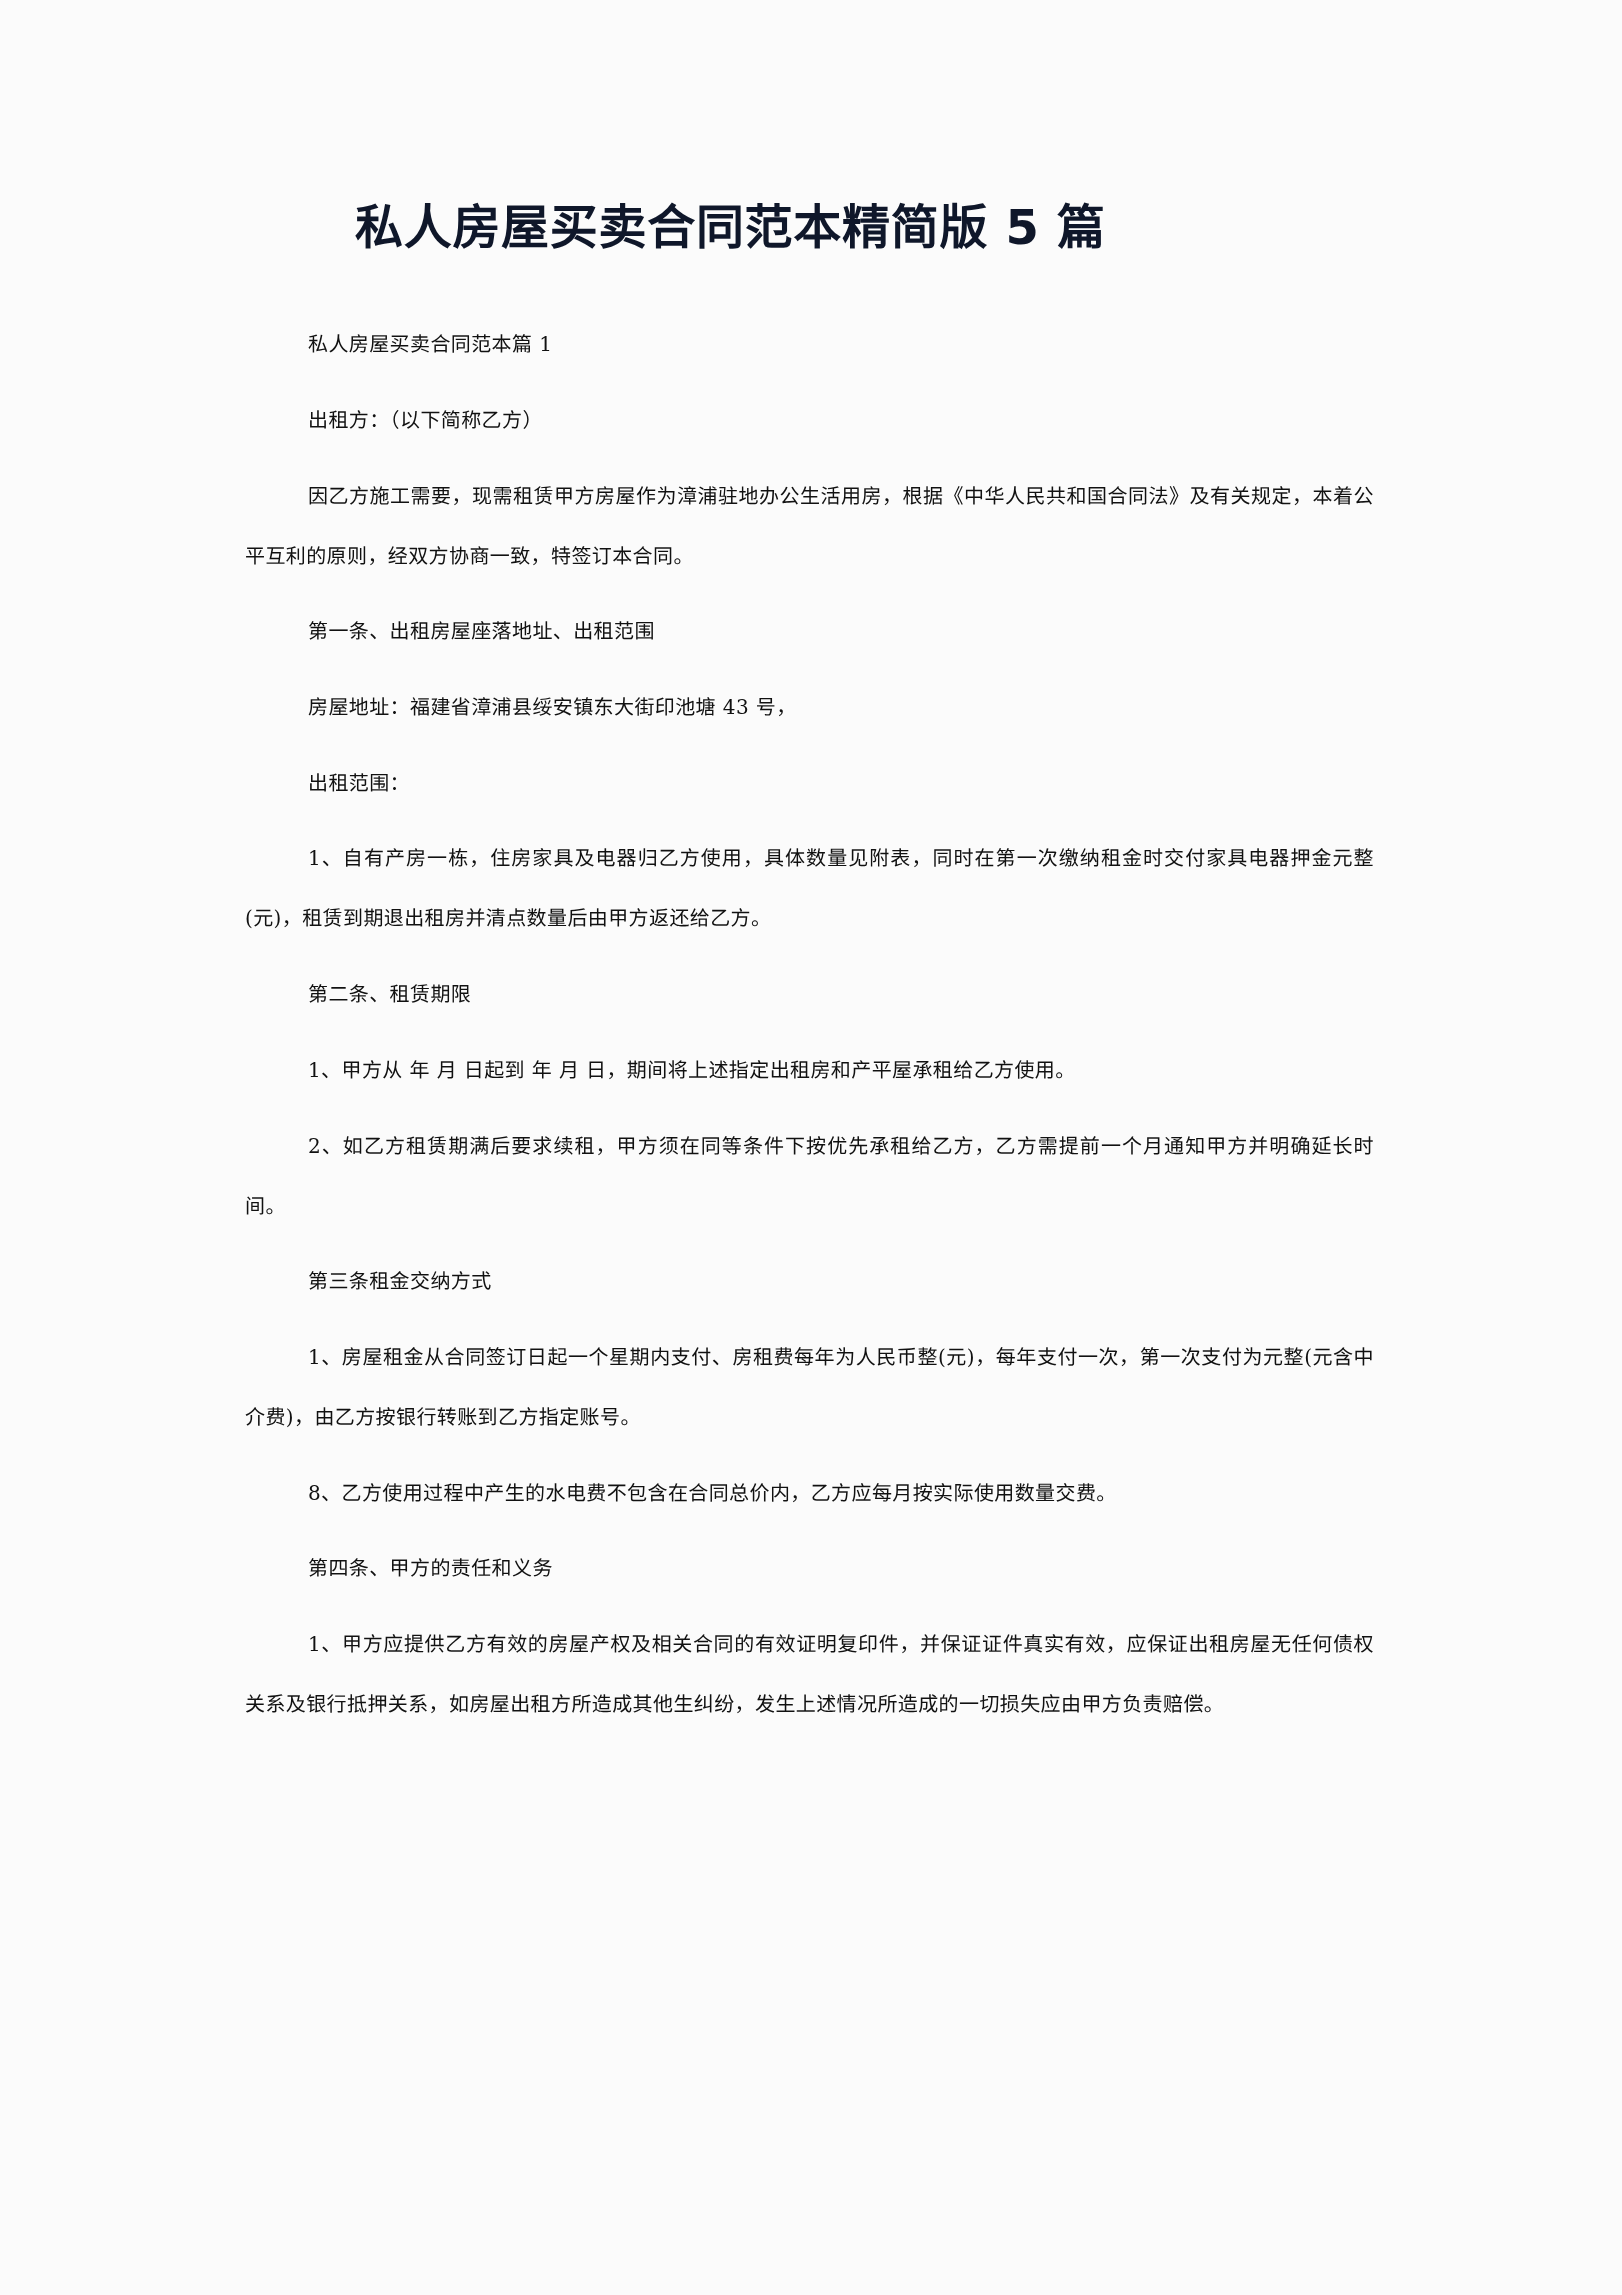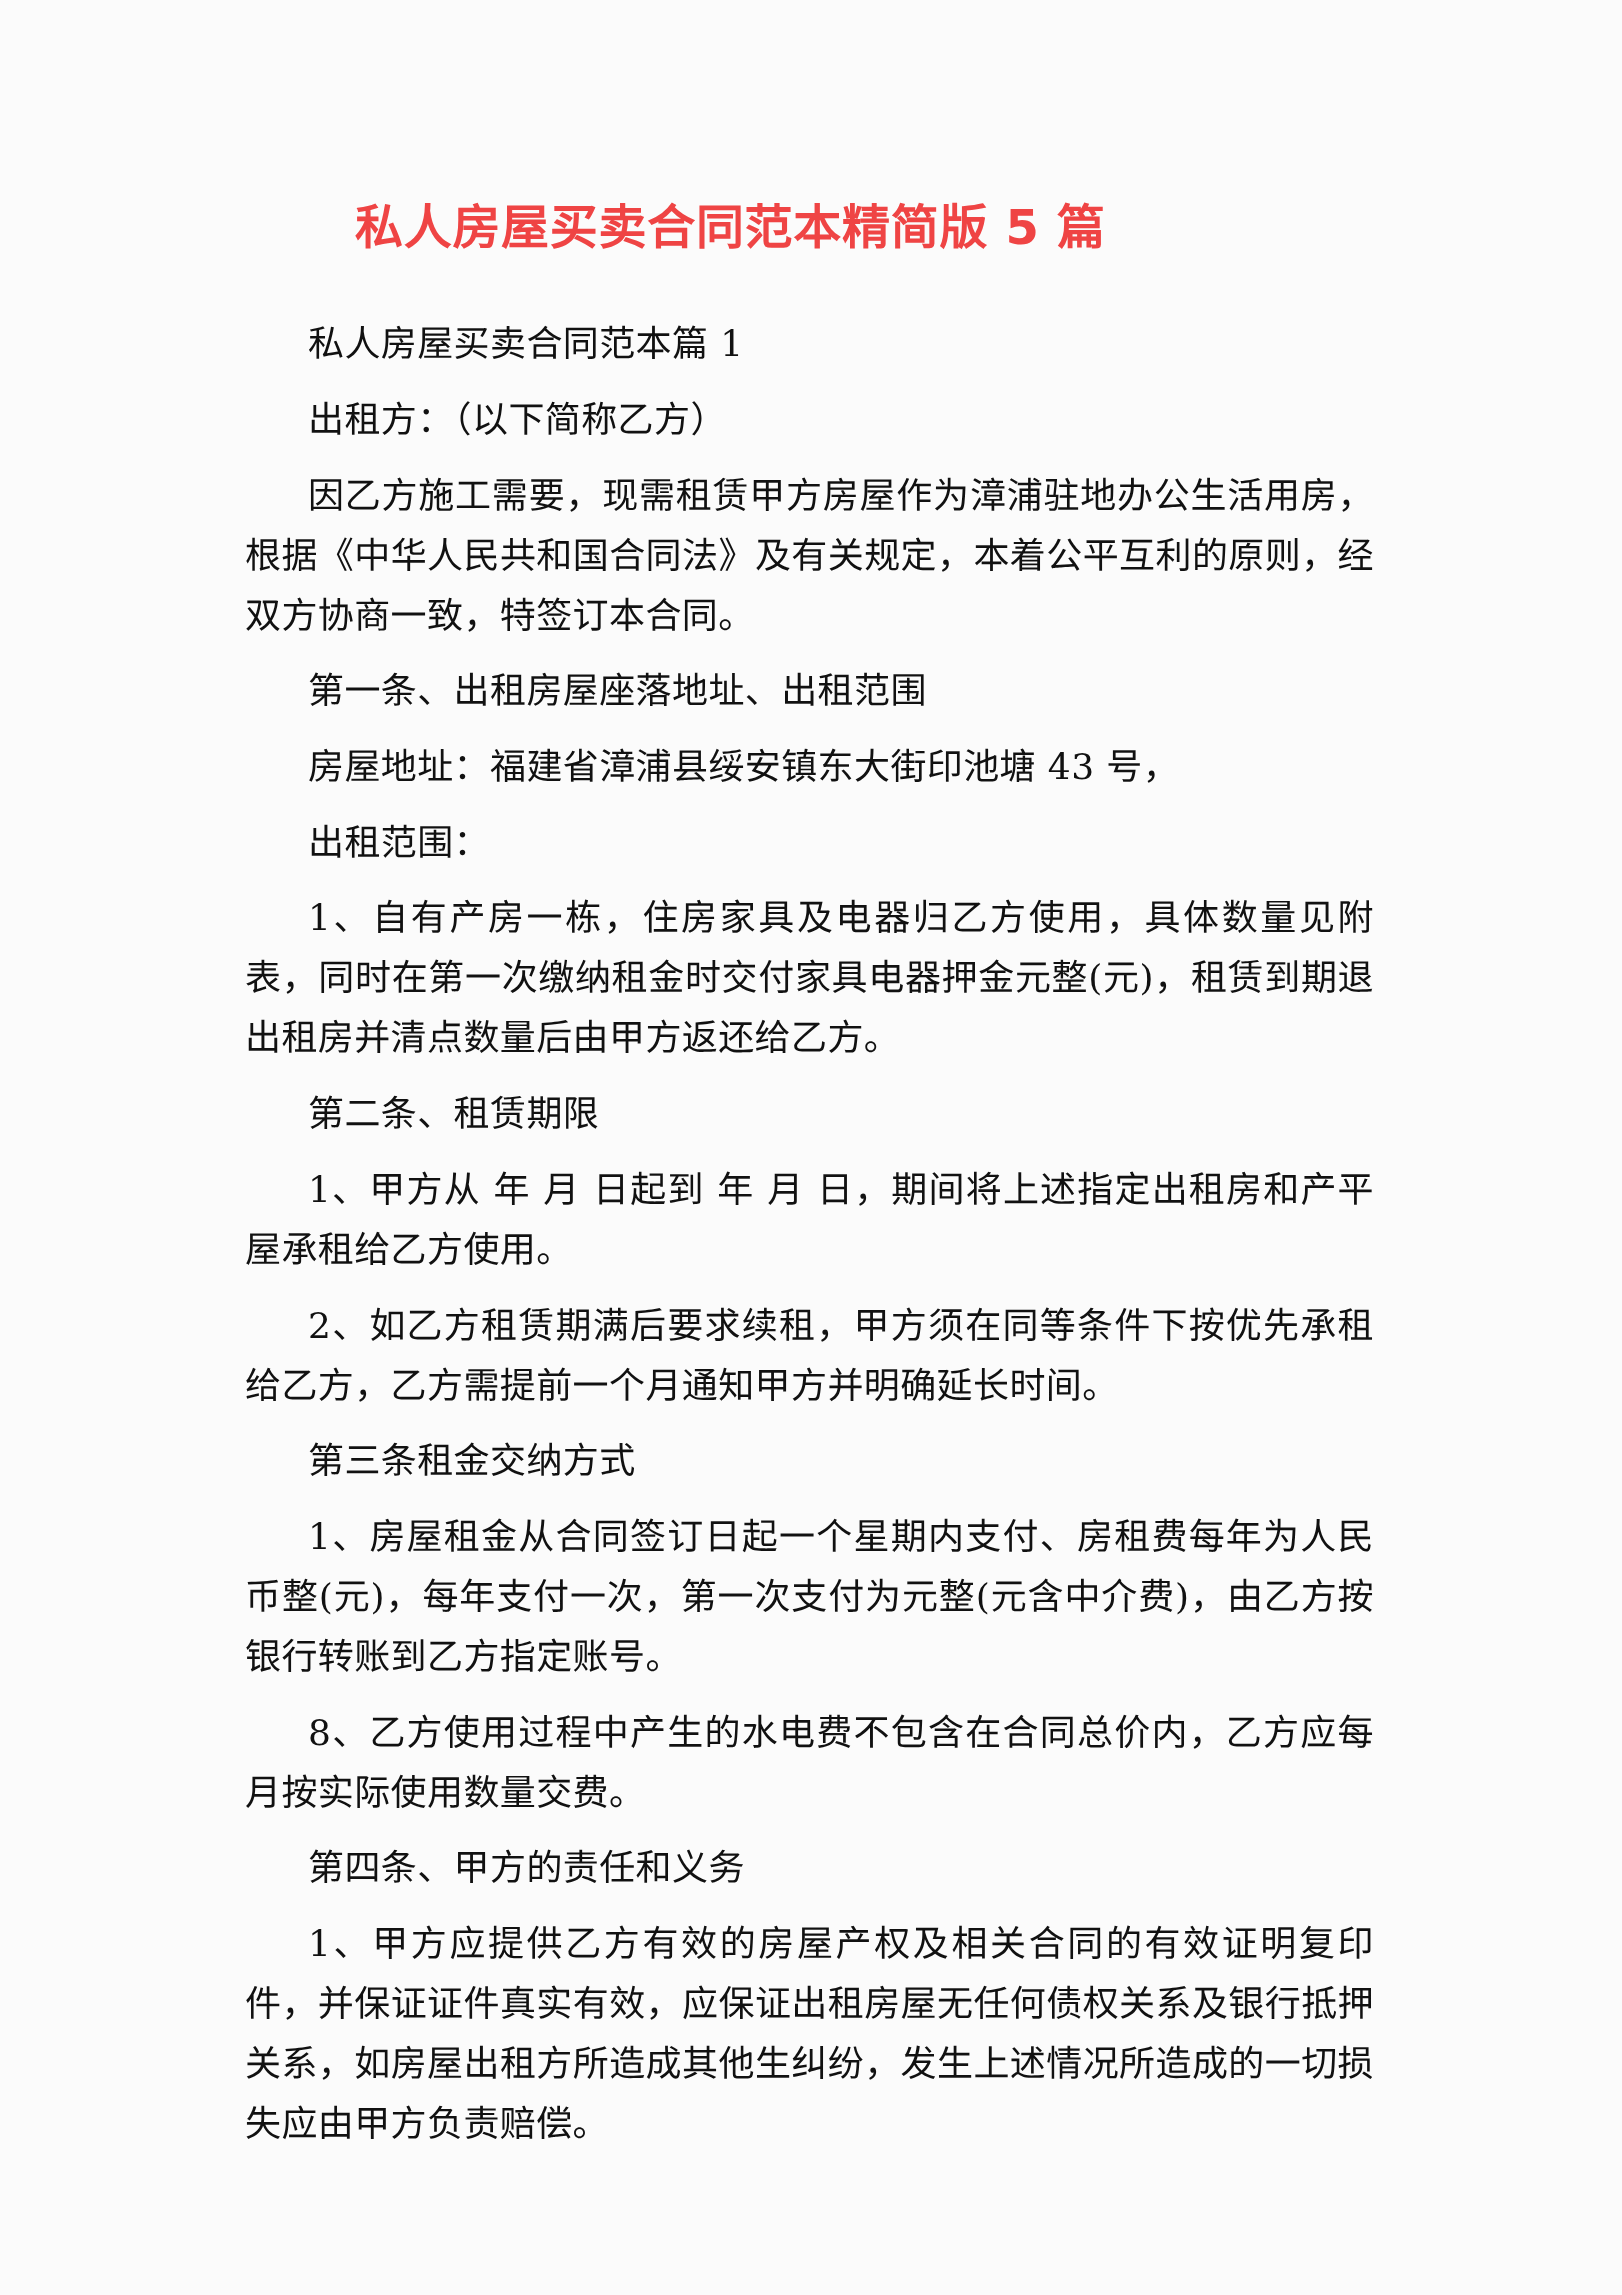--- a/index.html
+++ b/index.html
@@ -31,28 +31,28 @@
     top: 196px;
     width: 1129px;
   }
 
   .doc-title {
     font-family: "DejaVu Sans", "Liberation Sans", sans-serif;
     font-weight: 700;
     font-size: 48px;
     line-height: 1.32;
     letter-spacing: 0.7px;
-    color: #ef4444;
+    color: #0f172a;
     margin: 0 0 55px 0;
     padding-left: 110px;
     white-space: nowrap;
   }
 
   .para {
-    font-size: 36px;
+    font-size: 20px;
     line-height: 60px;
     text-align: justify;
     text-justify: inter-character;
     letter-spacing: 0.4px;
     margin: 0 0 15.7px 0;
     text-indent: 63px;
     word-break: break-all;
     color: #111;
   }
 

